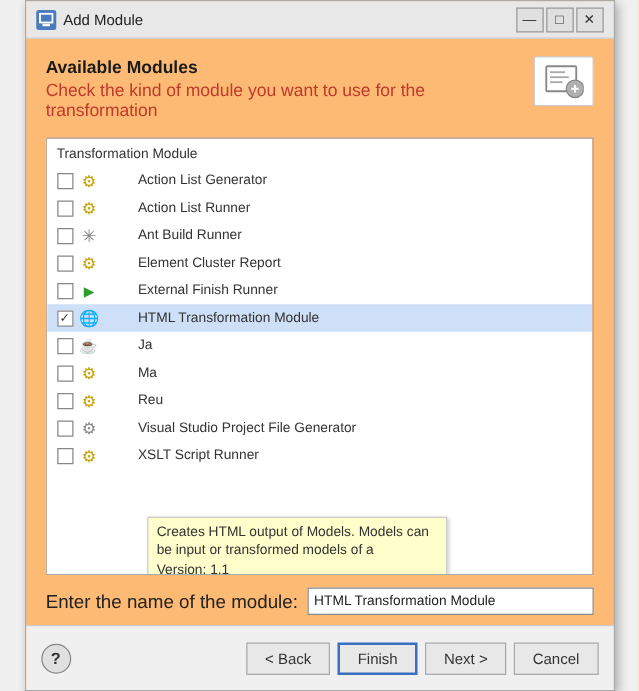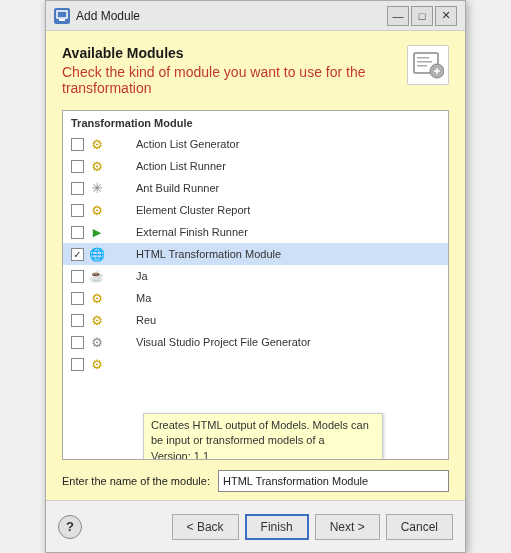--- a/index.html
+++ b/index.html
@@ -6,23 +6,23 @@
     body {
       font-family: 'Segoe UI', Tahoma, Geneva, Verdana, sans-serif;
       font-size: 12px;
       background: #f0f0f0;
       display: flex;
       justify-content: center;
       align-items: center;
       min-height: 100vh;
     }
     .window {
-      width: 421px;
+      width: 472px;
       height: 553px;
-      background: #fef9c3;
+      background: #fdba74;
       border: 1px solid #aaa;
       box-shadow: 2px 2px 8px rgba(0,0,0,0.3);
       display: flex;
       flex-direction: column;
     }
     .titlebar {
       background: #e8e8e8;
       border-bottom: 1px solid #ccc;
       padding: 6px 8px;
       display: flex;
@@ -108,21 +108,21 @@
       background: white;
       flex: 1;
       margin-top: 8px;
       overflow-y: auto;
       position: relative;
     }
     .list-panel-label {
       font-size: 11px;
       color: #333;
       padding: 6px 8px 4px 8px;
-      font-weight: bold;
+      font-weight: normal;
     }
     .list-item {
       display: flex;
       align-items: center;
       padding: 2px 8px;
       cursor: pointer;
       gap: 5px;
       min-height: 22px;
     }
     .list-item.selected {
@@ -177,21 +177,21 @@
       box-shadow: 1px 1px 3px rgba(0,0,0,0.2);
     }
 
     .name-field-row {
       display: flex;
       align-items: center;
       margin-top: 10px;
       gap: 8px;
     }
     .name-field-label {
-      font-size: 11px;
+      font-size: 15px;
       color: #222;
       white-space: nowrap;
     }
     .name-field-input {
       flex: 1;
       height: 22px;
       border: 1px solid #888;
       font-size: 11px;
       padding: 2px 4px;
       background: white;
@@ -348,20 +348,21 @@
         <span class="item-label">Reu</span>
       </div>
       <div class="list-item">
         <div class="checkbox"></div>
         <div class="item-icon" style="color:#888;">⚙</div>
         <span class="item-label">Visual Studio Project File Generator</span>
       </div>
       <div class="list-item">
         <div class="checkbox"></div>
         <div class="item-icon" style="color:#c8a000;">⚙</div>
+        <span class="item-label">XSLT Script Runner</span>
       </div>
     </div>
 
     <div class="name-field-row">
       <span class="name-field-label">Enter the name of the module:</span>
       <input class="name-field-input" type="text" value="HTML Transformation Module" style="">
     </div>
   </div>
 
   <div class="footer">

